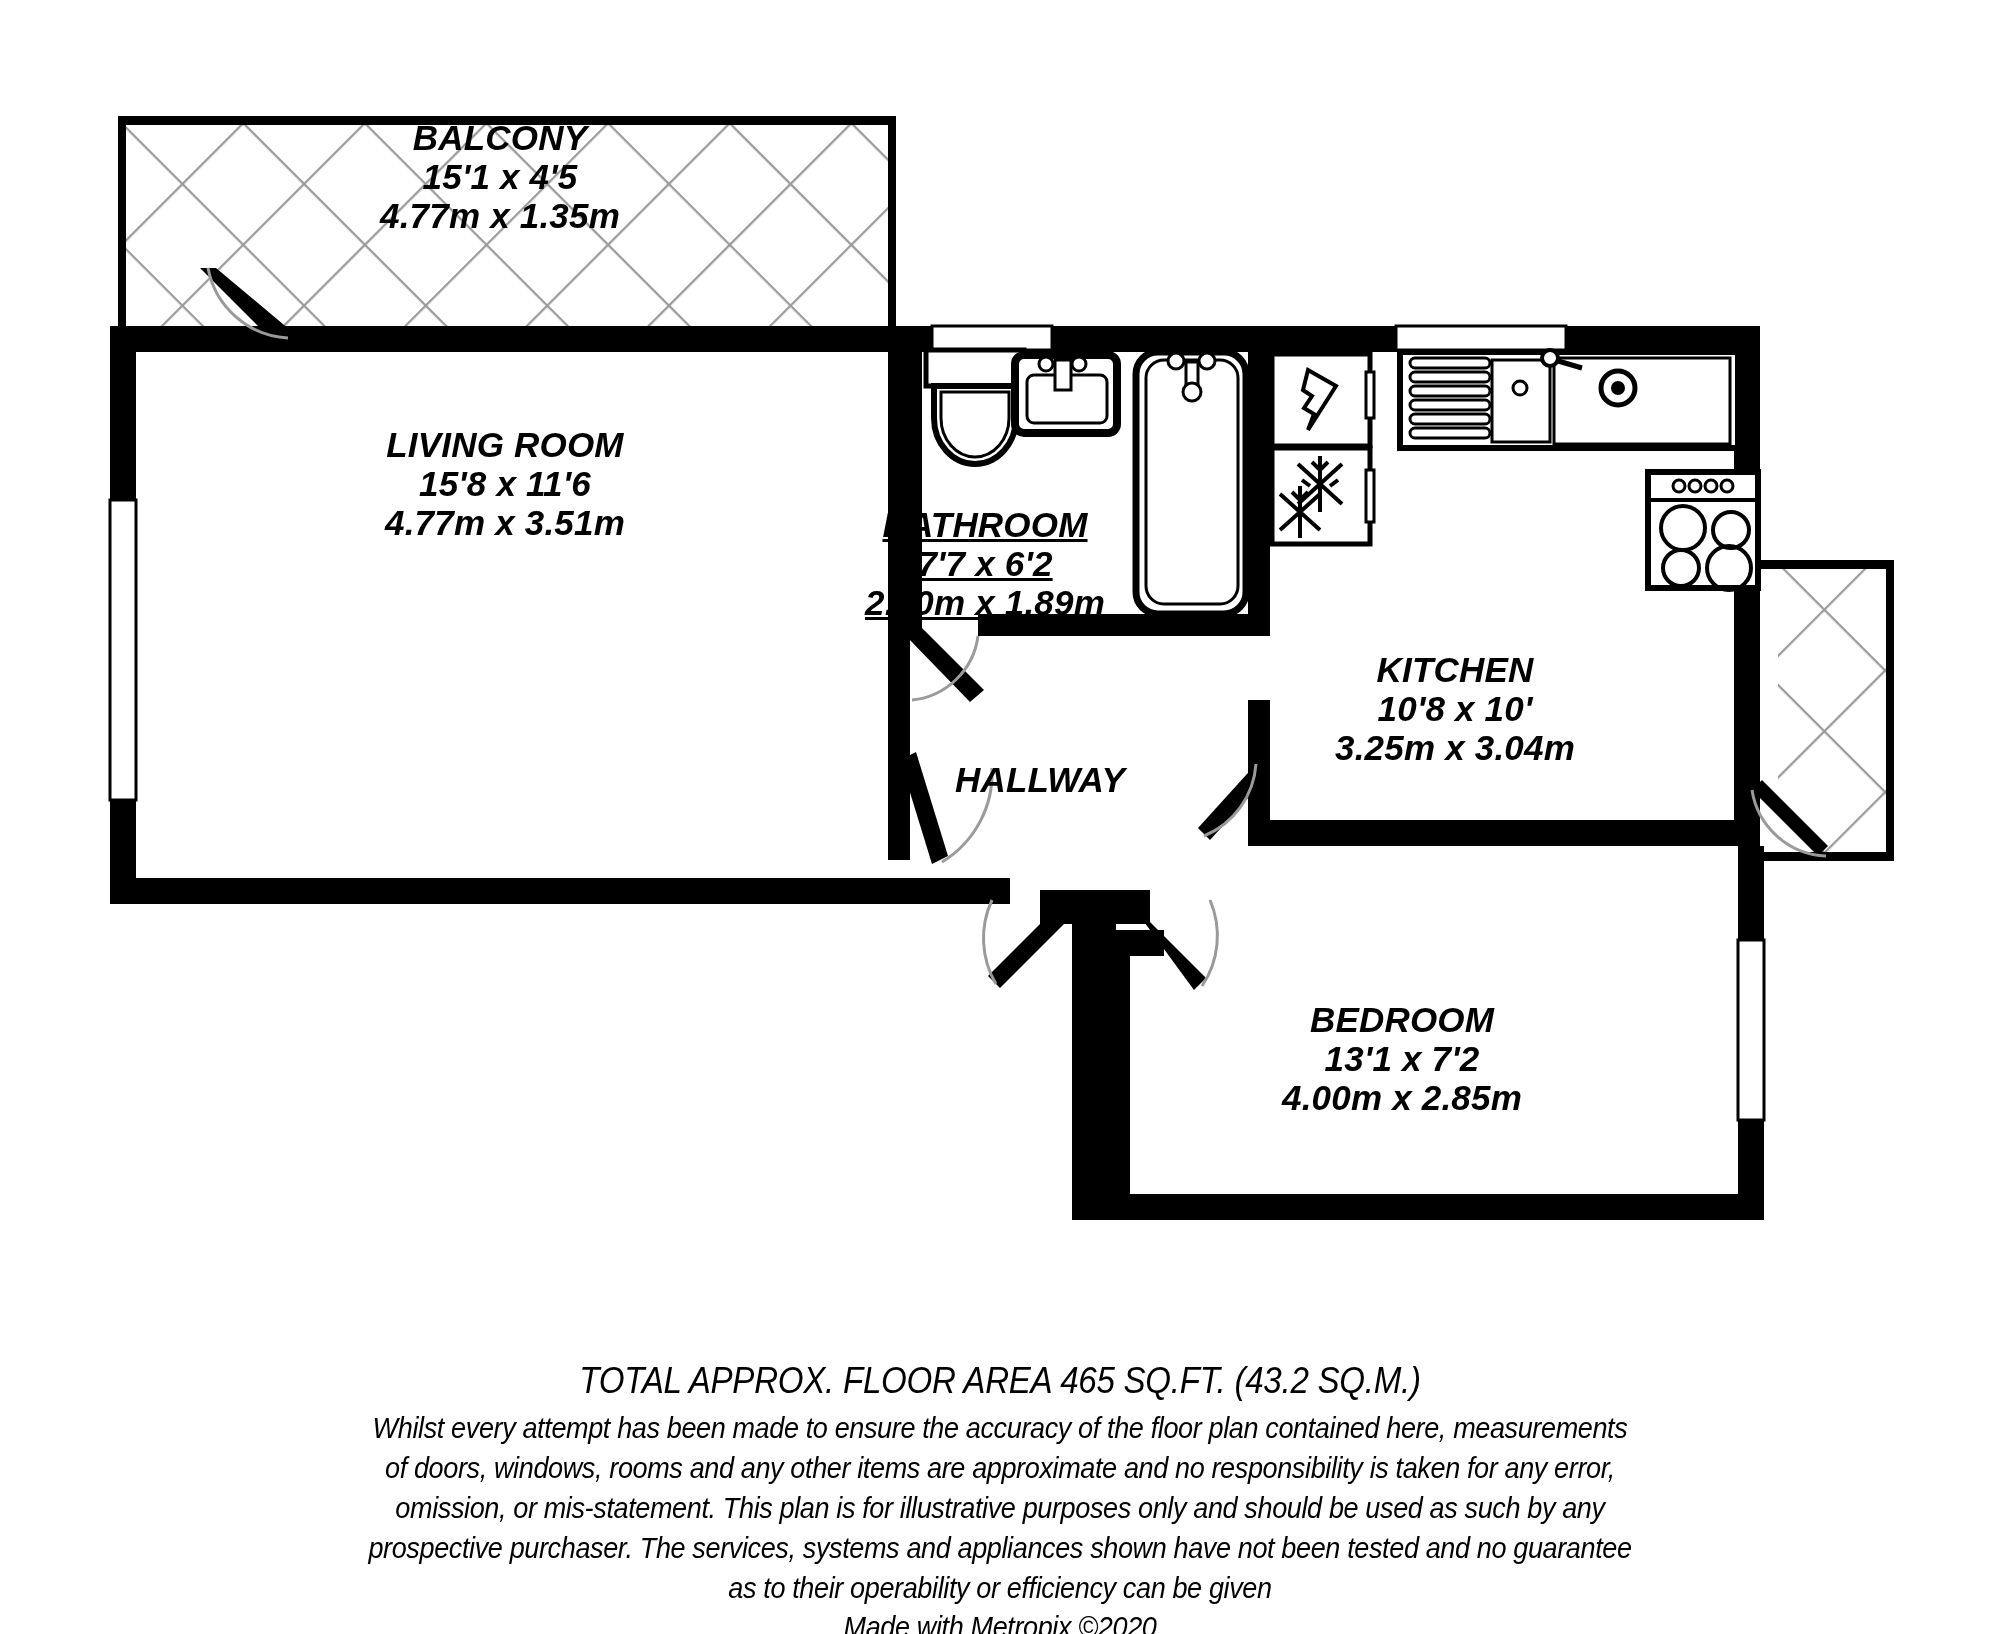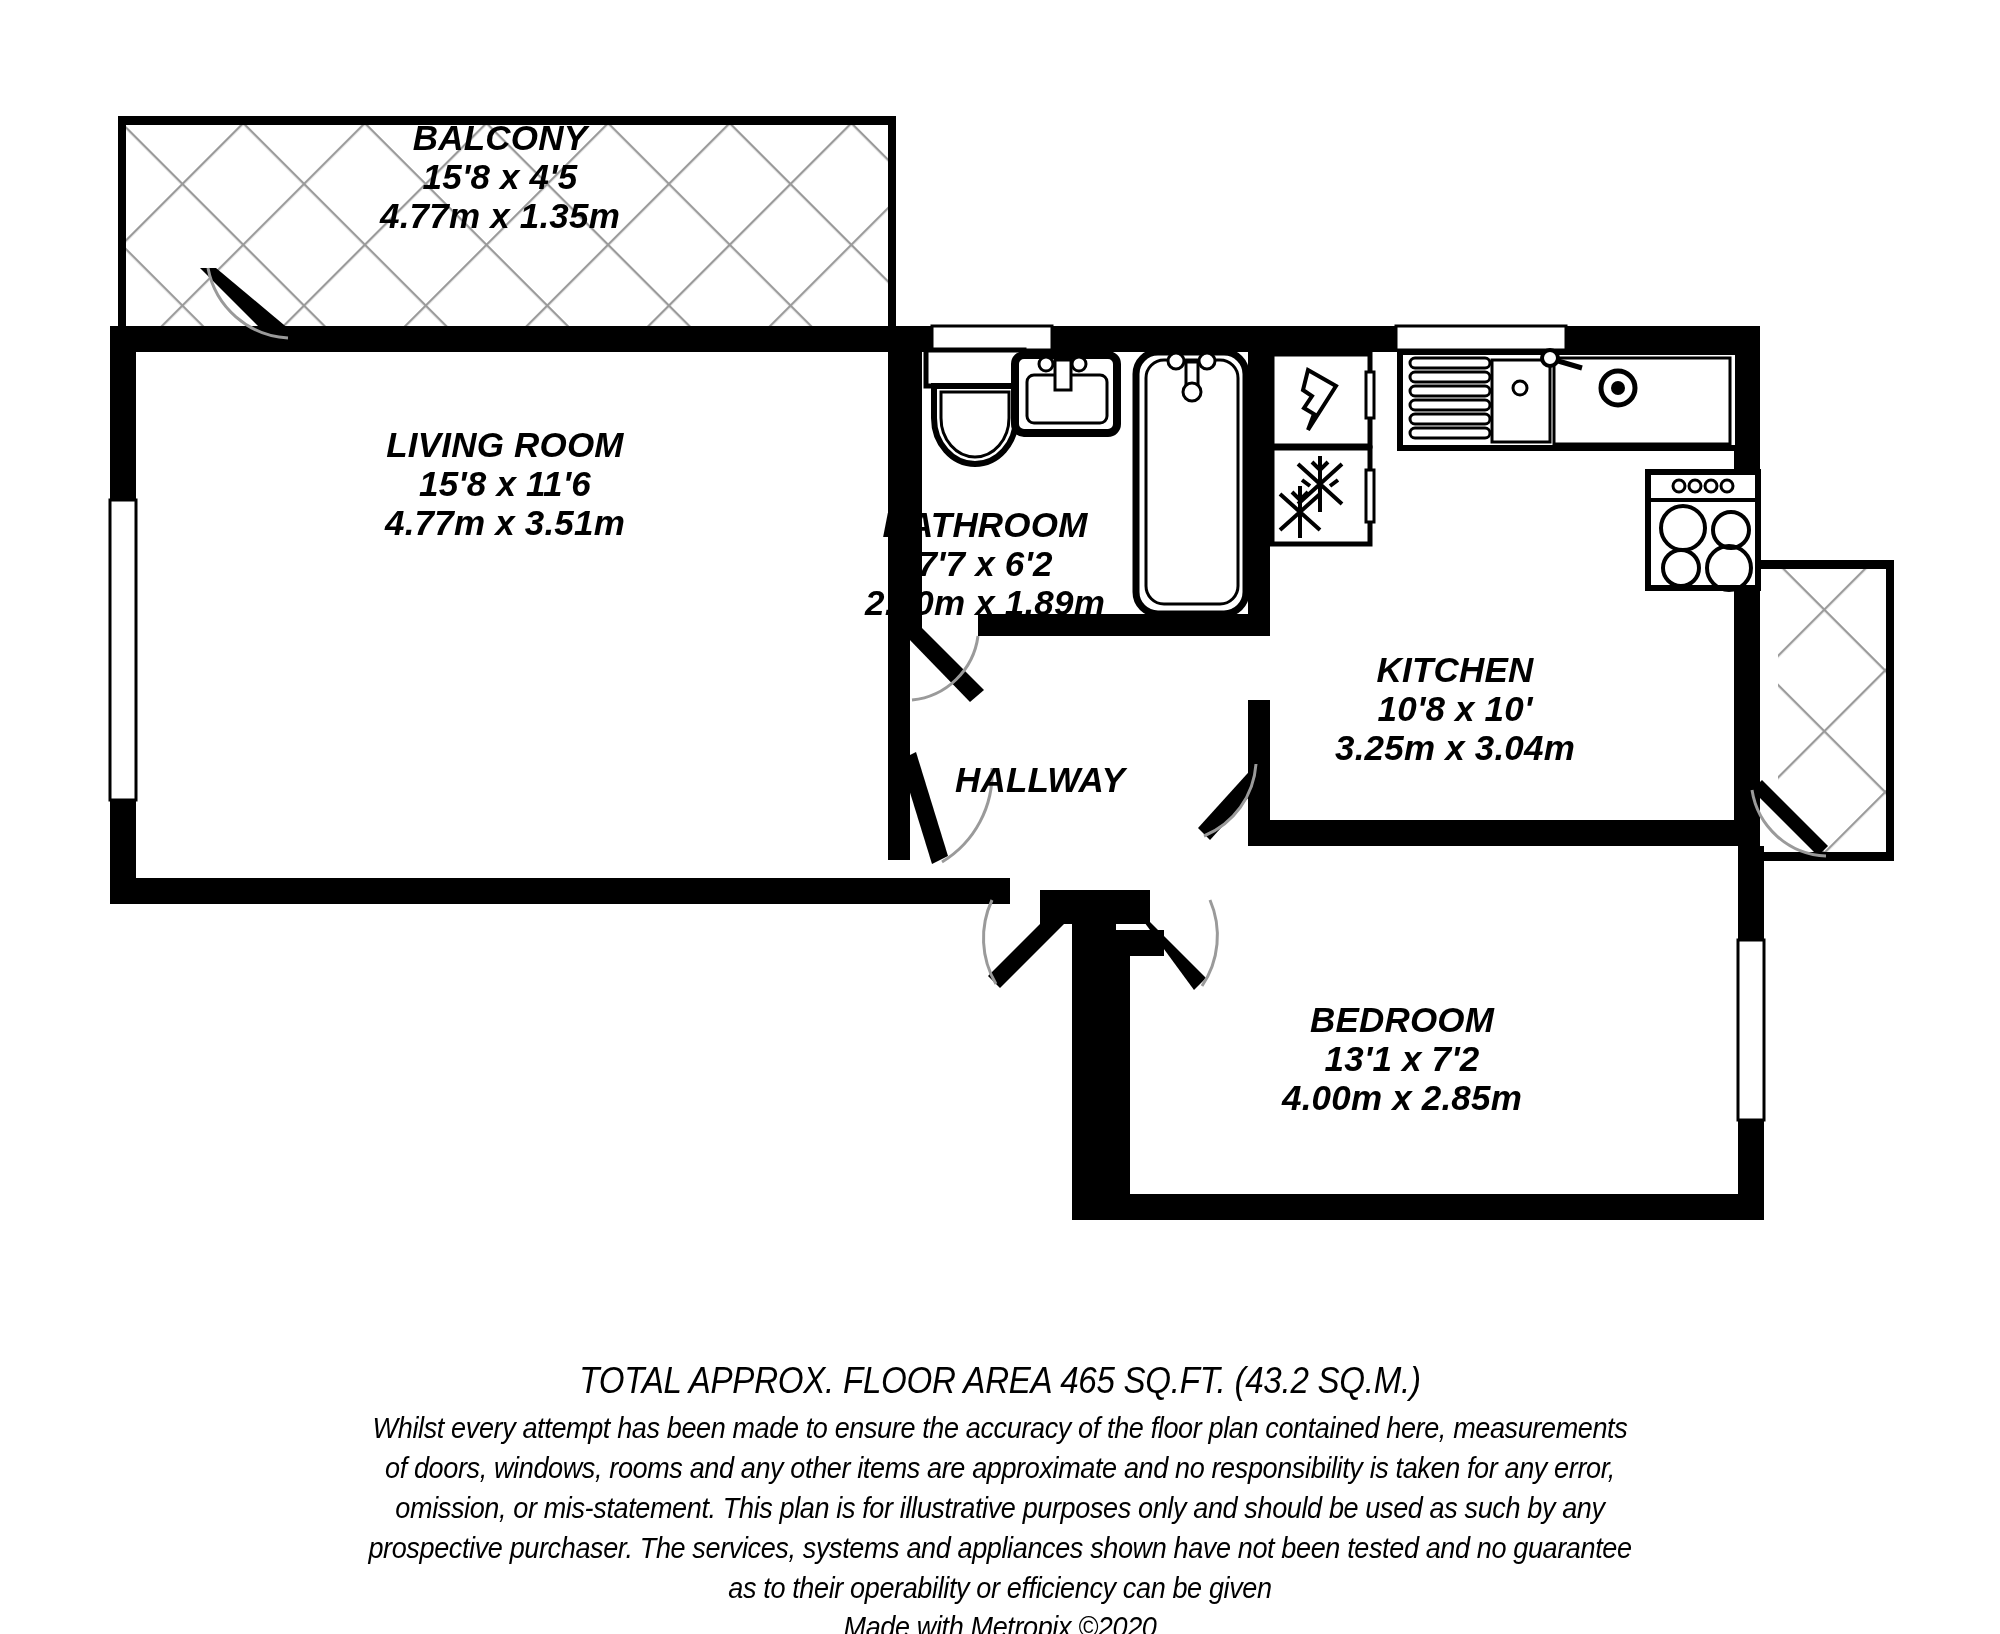--- a/index.html
+++ b/index.html
@@ -41,21 +41,21 @@
   .room-label .rl-name {
     display: block;
     font-size: 35px;
   }
   .room-label .rl-dim {
     display: block;
     font-size: 35px;
   }
   .label-balcony  { left: 240px; top: 118px;  width: 520px; }
   .label-living   { left: 155px; top: 425px;  width: 700px; }
-  .label-bathroom { left: 790px; top: 505px;  width: 390px; }
+  .label-bathroom { left: 790px; top: 505px;  width: 390px; text-decoration: underline; }
   .label-kitchen  { left: 1205px; top: 650px; width: 500px; }
   .label-hallway  { left: 870px; top: 760px;  width: 340px; }
   .label-bedroom  { left: 1152px; top: 1000px; width: 500px; }
 
   .footer {
     position: absolute;
     left: 0;
     top: 1360px;
     width: 2000px;
     text-align: center;
@@ -263,21 +263,21 @@
         <circle cx="1731" cy="530" r="18"></circle>
         <circle cx="1681" cy="568" r="18"></circle>
         <circle cx="1729" cy="568" r="22"></circle>
       </g>
     </g>
 
   </svg>
 
   <div class="room-label label-balcony">
     <span class="rl-name">BALCONY</span>
-    <span class="rl-dim">15'8 x 4'5</span>
+    <span class="rl-dim">15'1 x 4'5</span>
     <span class="rl-dim">4.77m x 1.35m</span>
   </div>
 
   <div class="room-label label-living">
     <span class="rl-name">LIVING ROOM</span>
     <span class="rl-dim">15'8 x 11'6</span>
     <span class="rl-dim">4.77m x 3.51m</span>
   </div>
 
   <div class="room-label label-bathroom">

